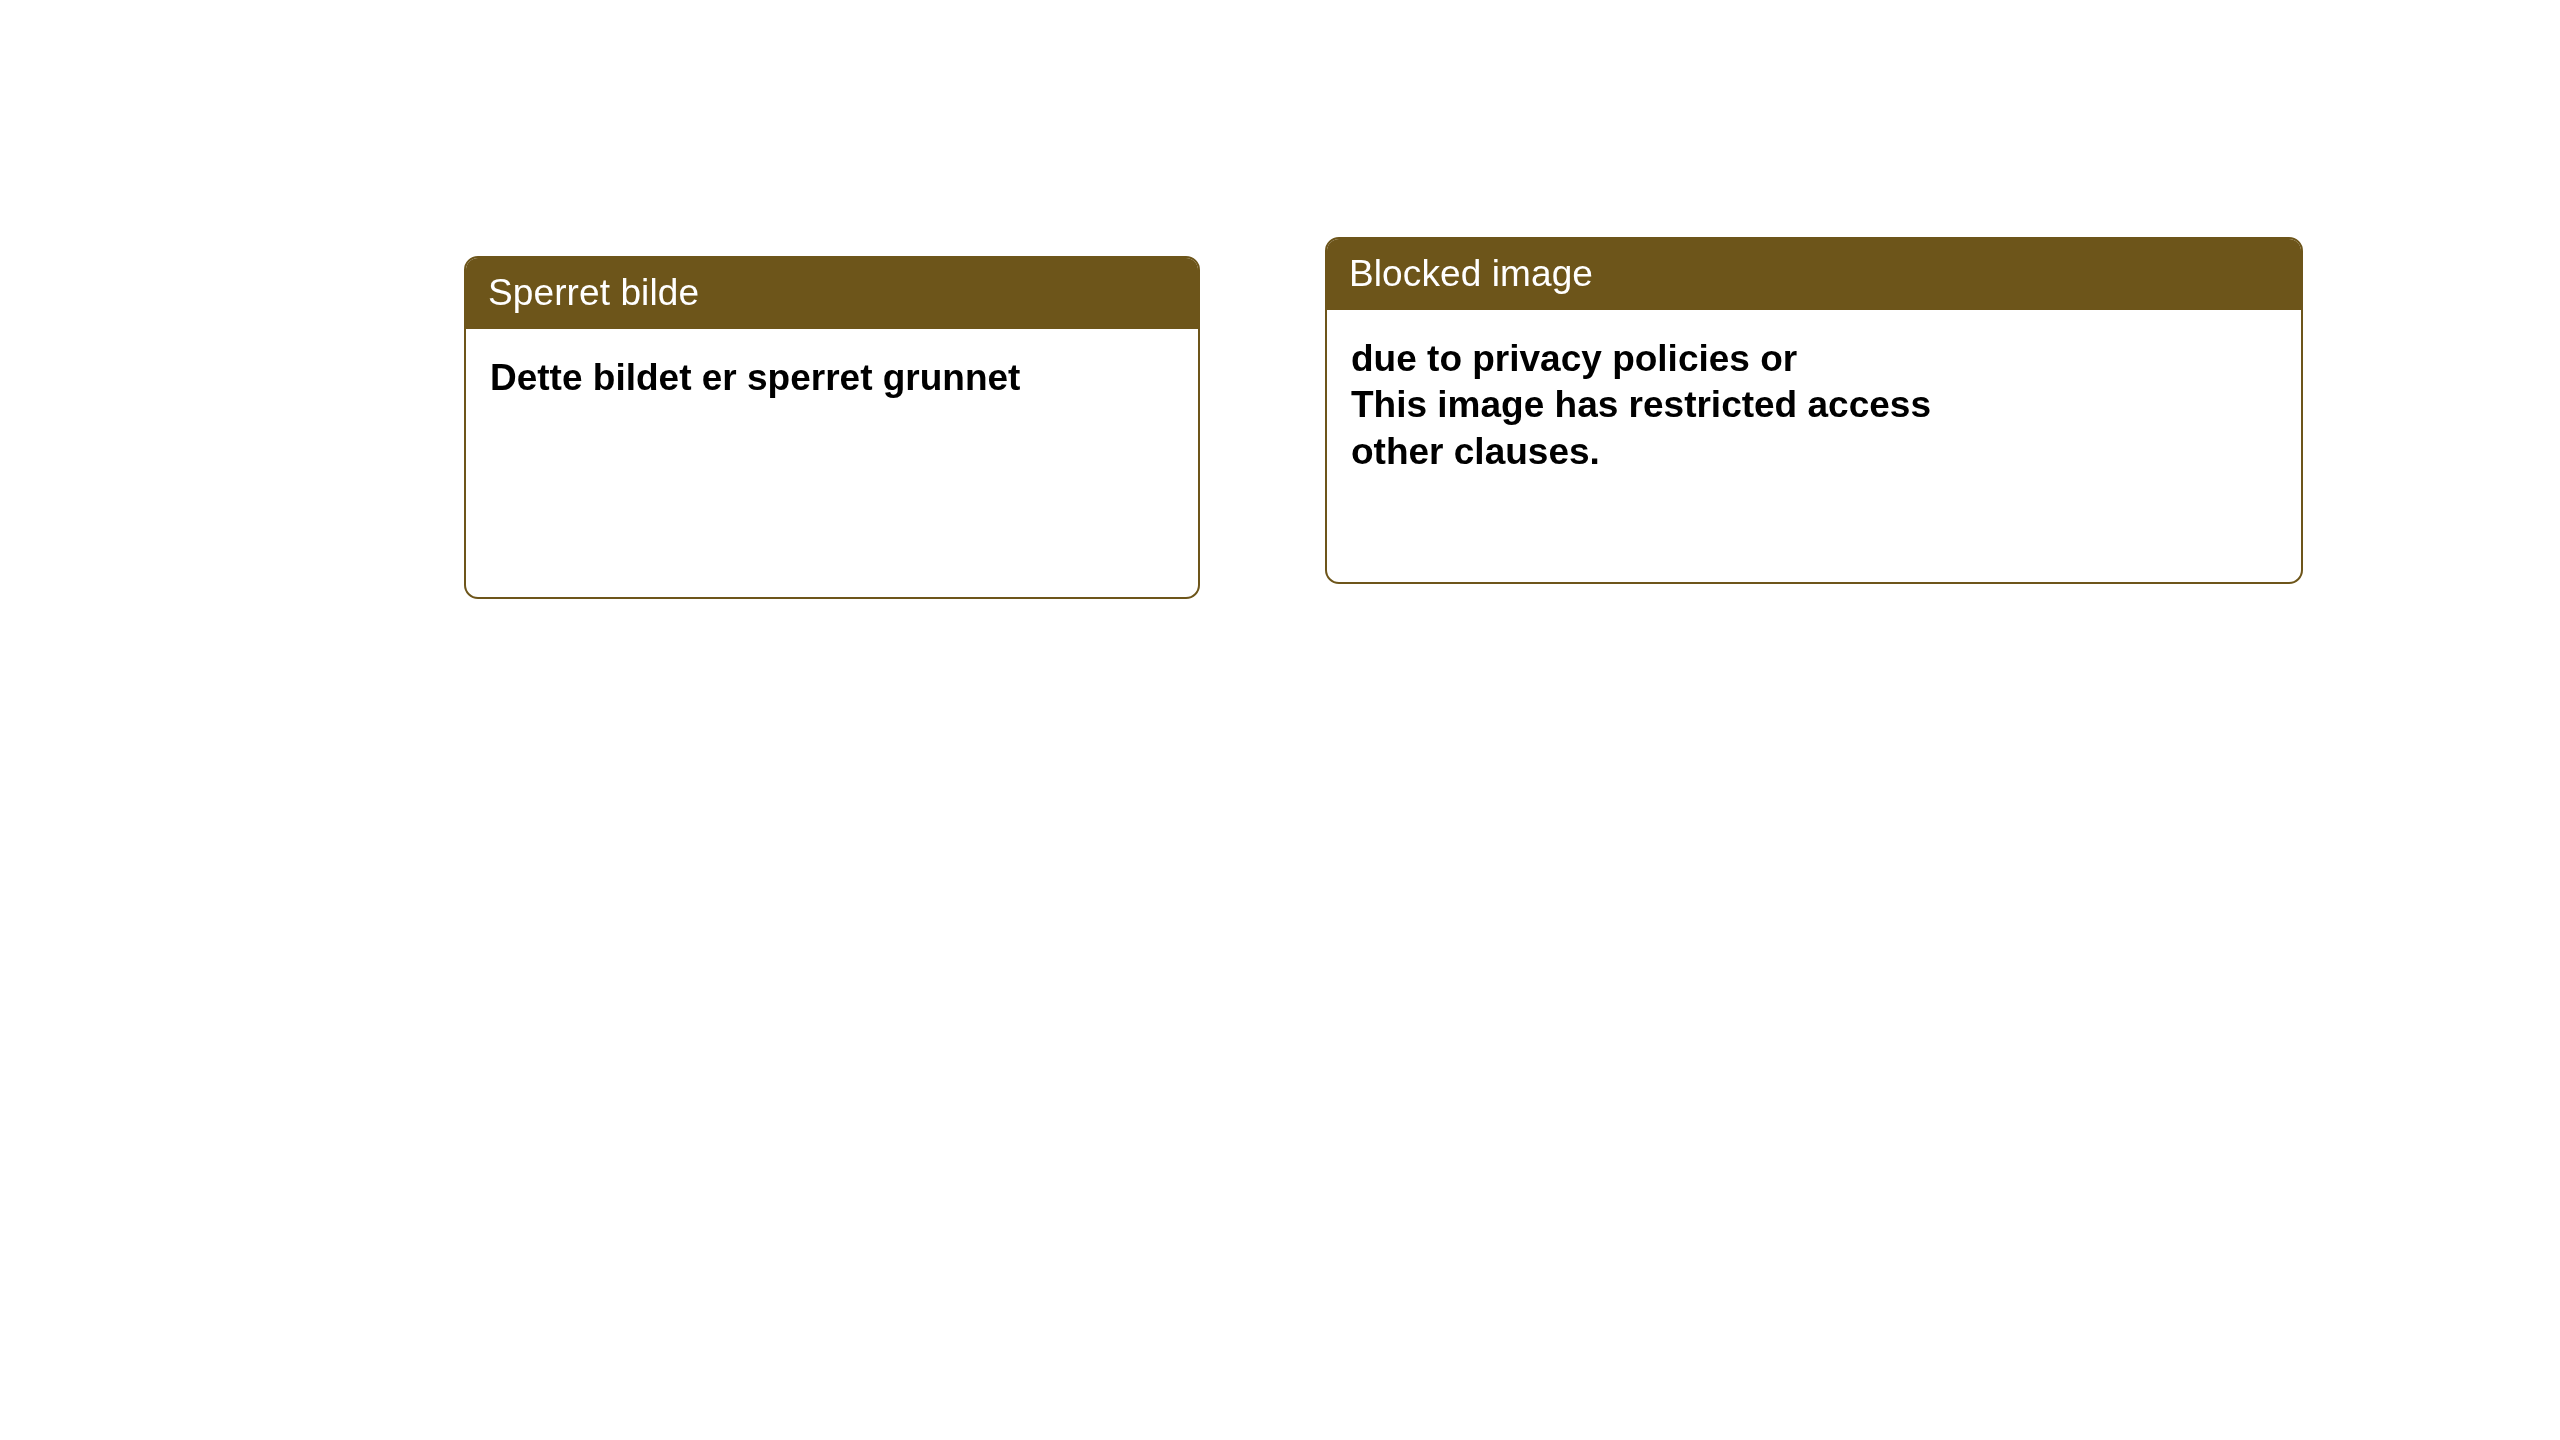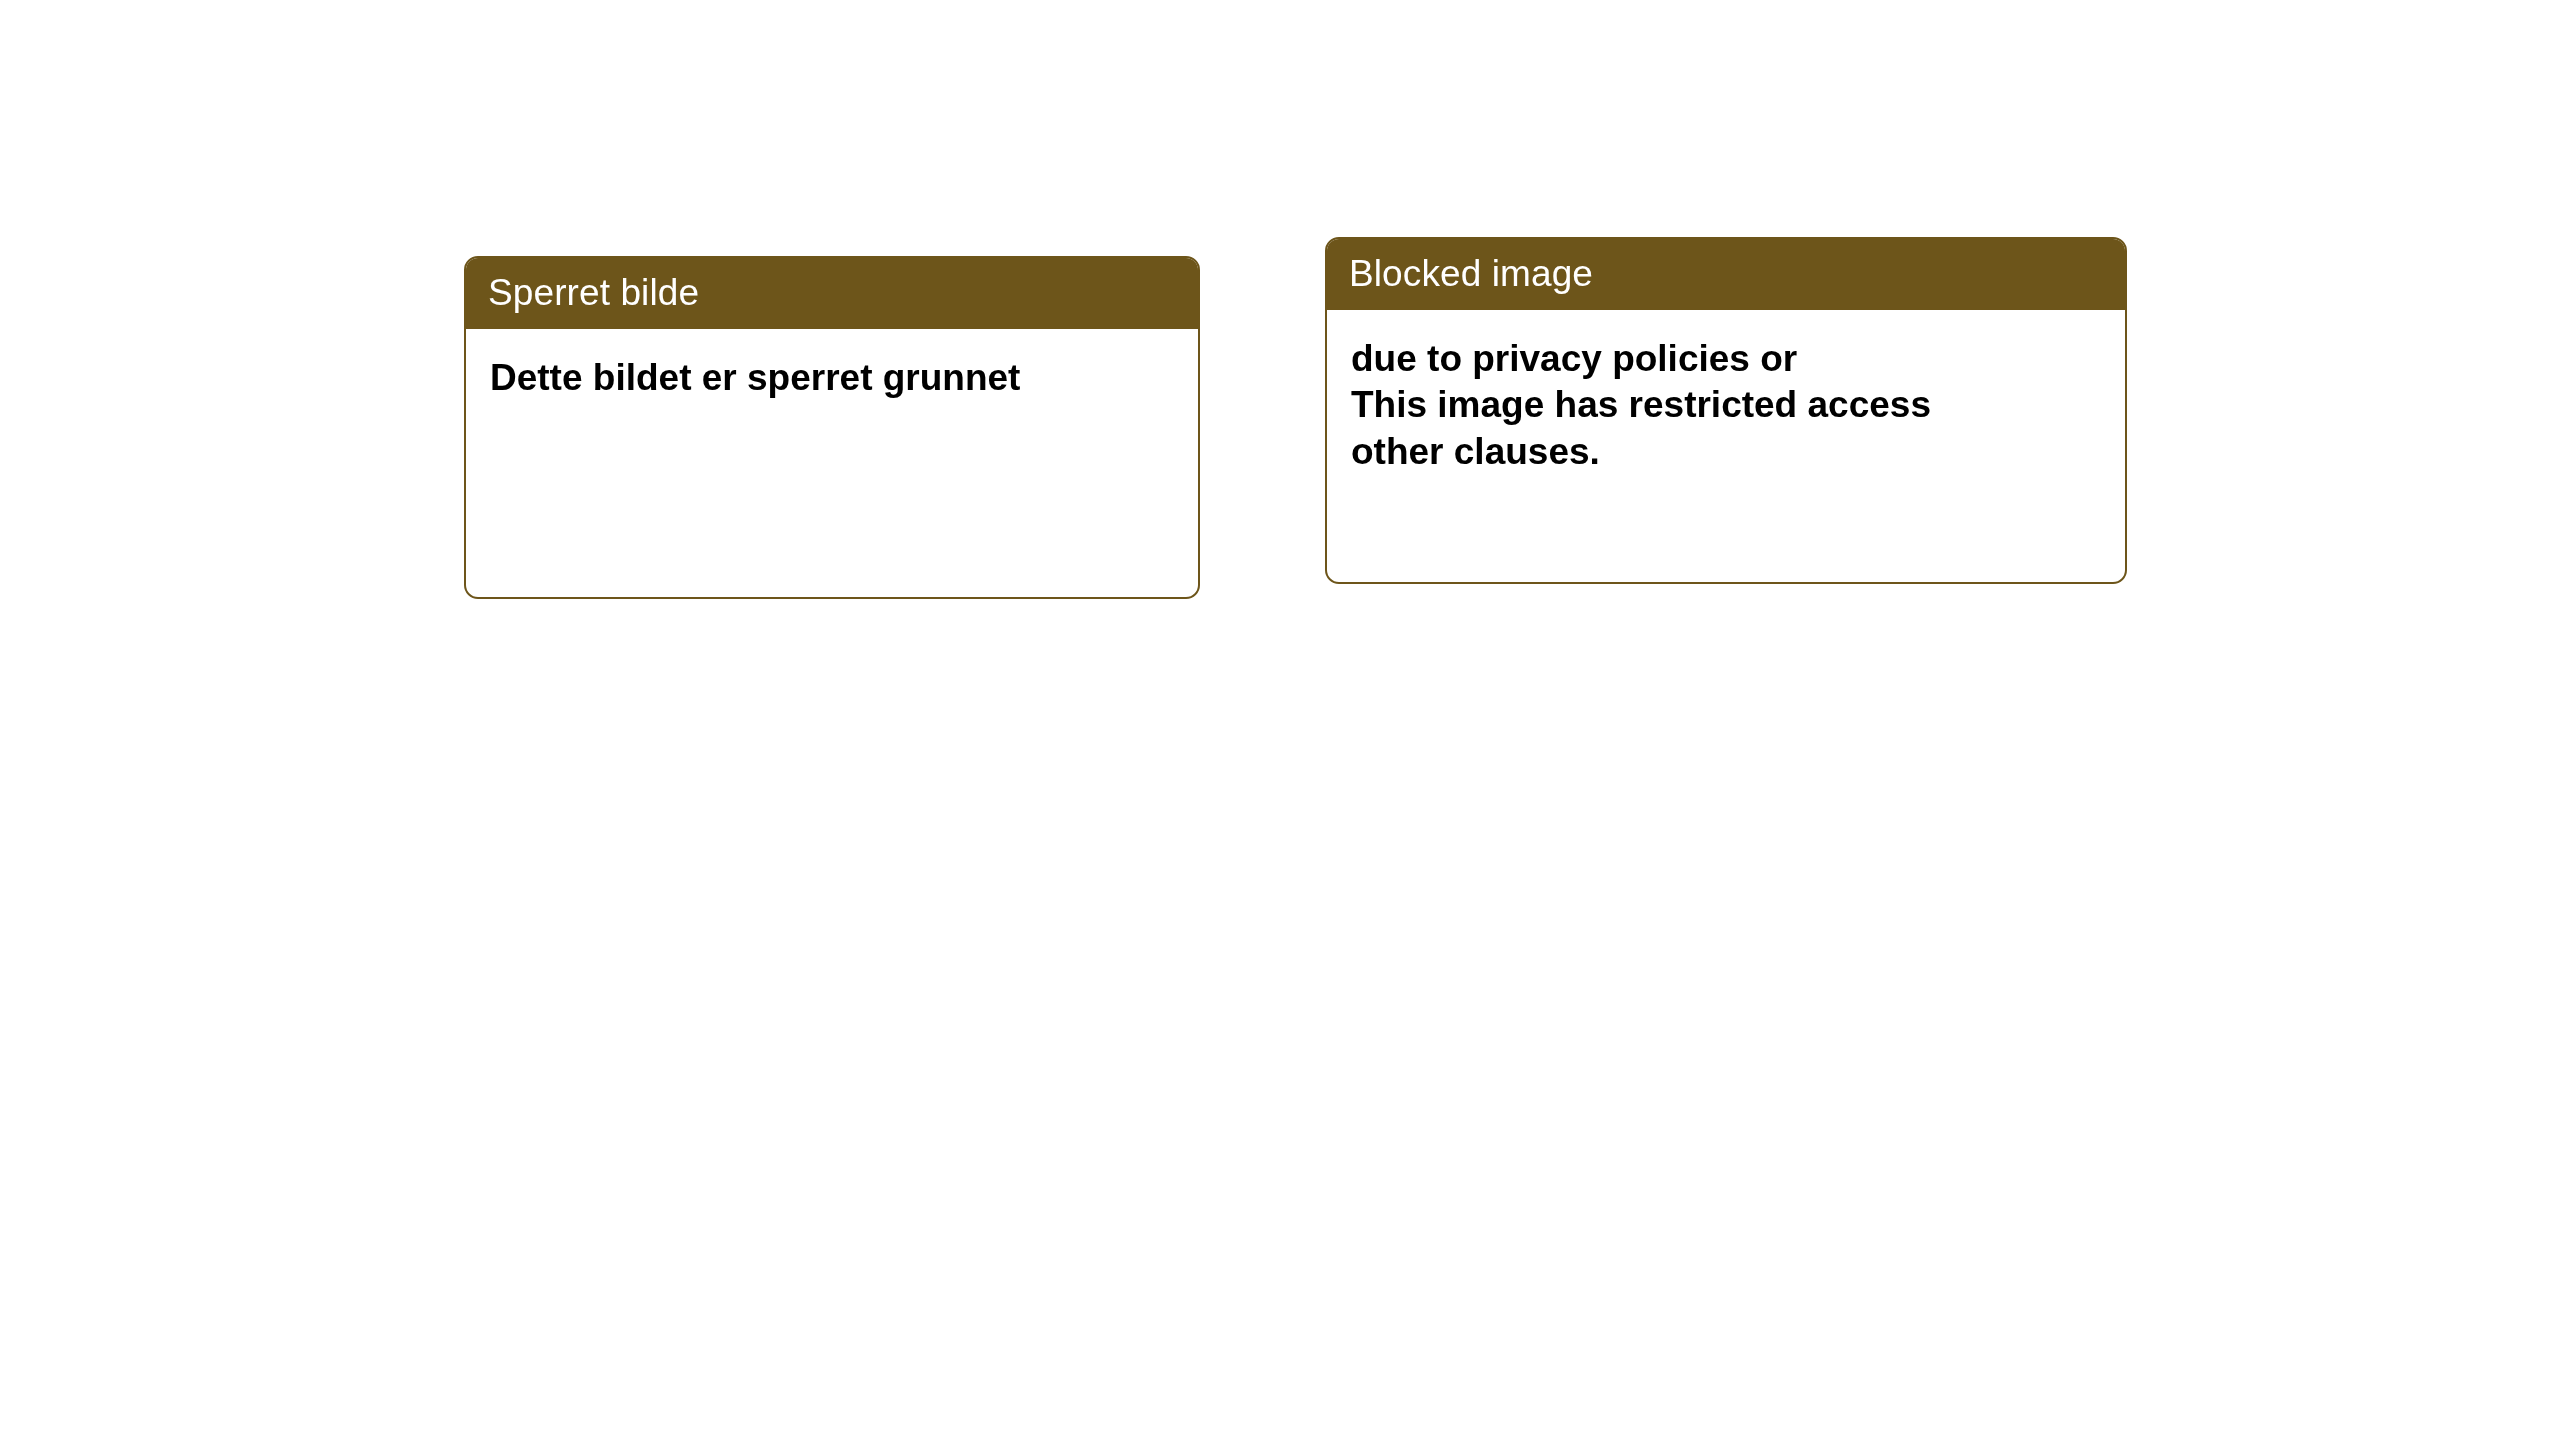--- a/index.html
+++ b/index.html
@@ -30,21 +30,21 @@
   .notice-card.no {
     left: 464px;
     top: 243px;
     width: 736px;
     height: 343px;
     margin-top: 13px;
   }
   .notice-card.en {
     left: 1325px;
     top: 237px;
-    width: 802px;
+    width: 978px;
     height: 347px;
   }
   .card-header {
     background: #6d551a;
     color: #ffffff;
     font-size: 37px;
     line-height: 1.0;
     padding: 16px 22px 18px 22px;
     font-weight: 400;
     letter-spacing: 0.1px;

